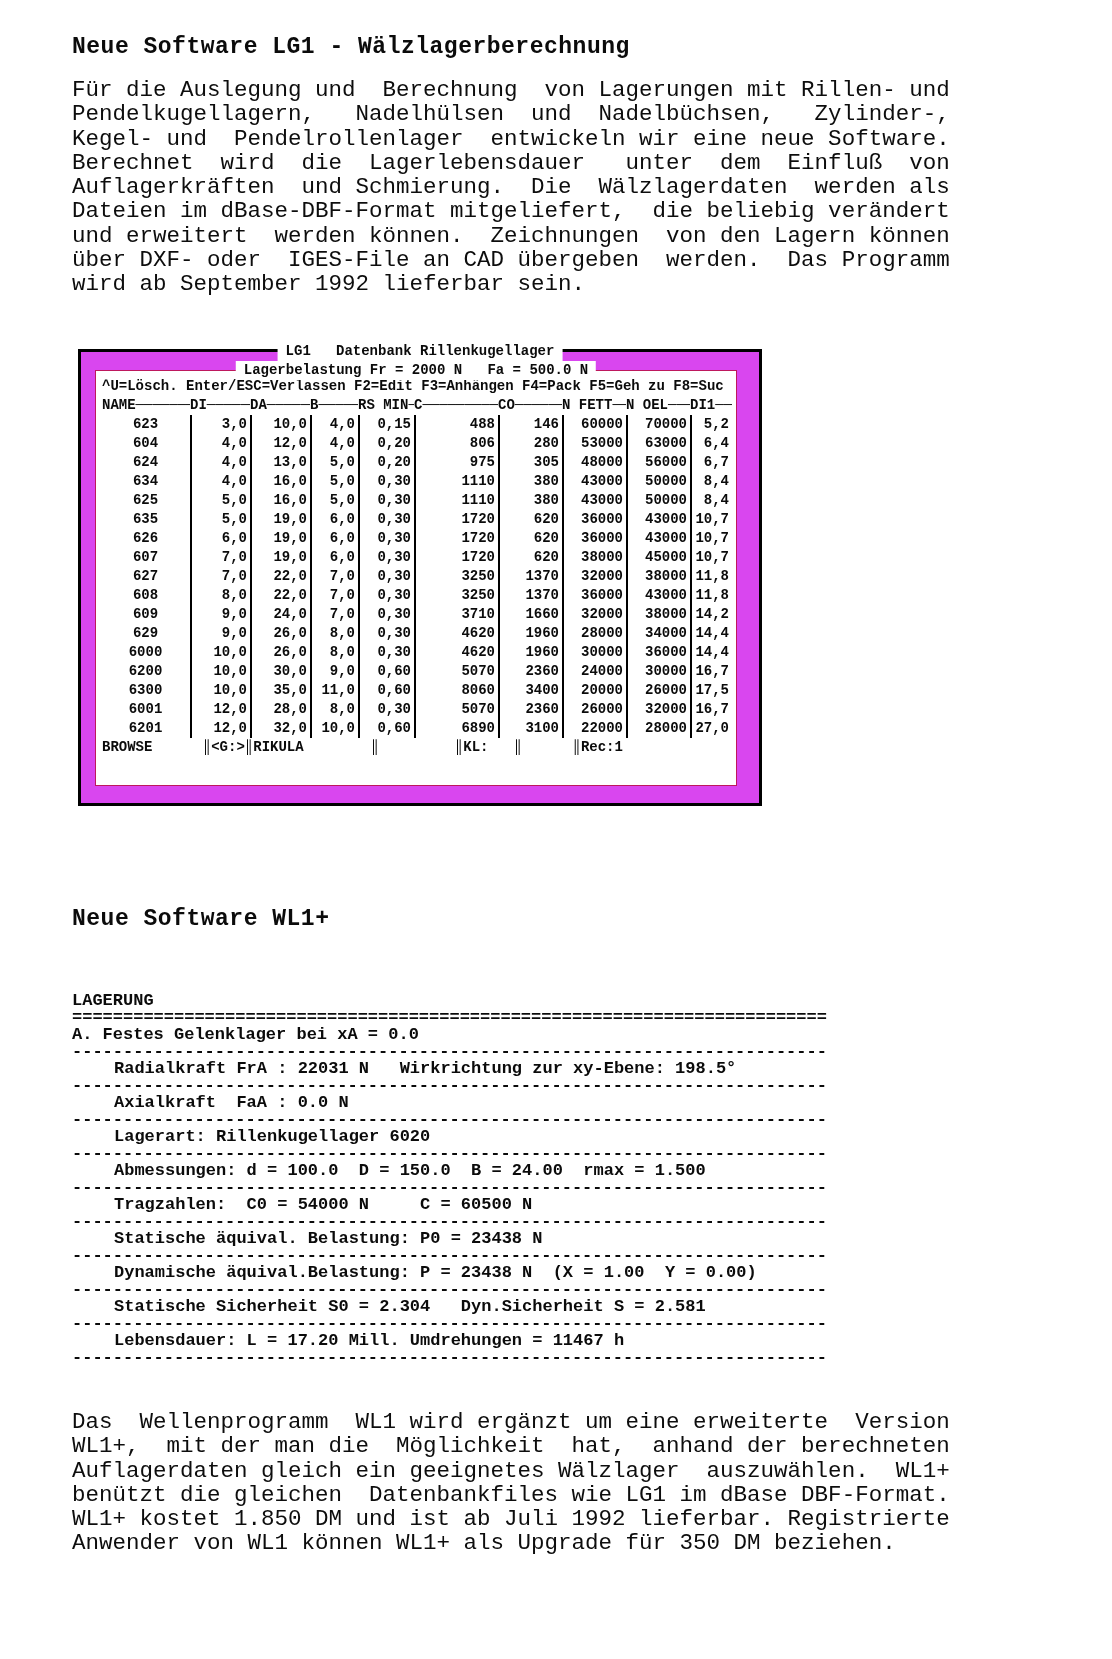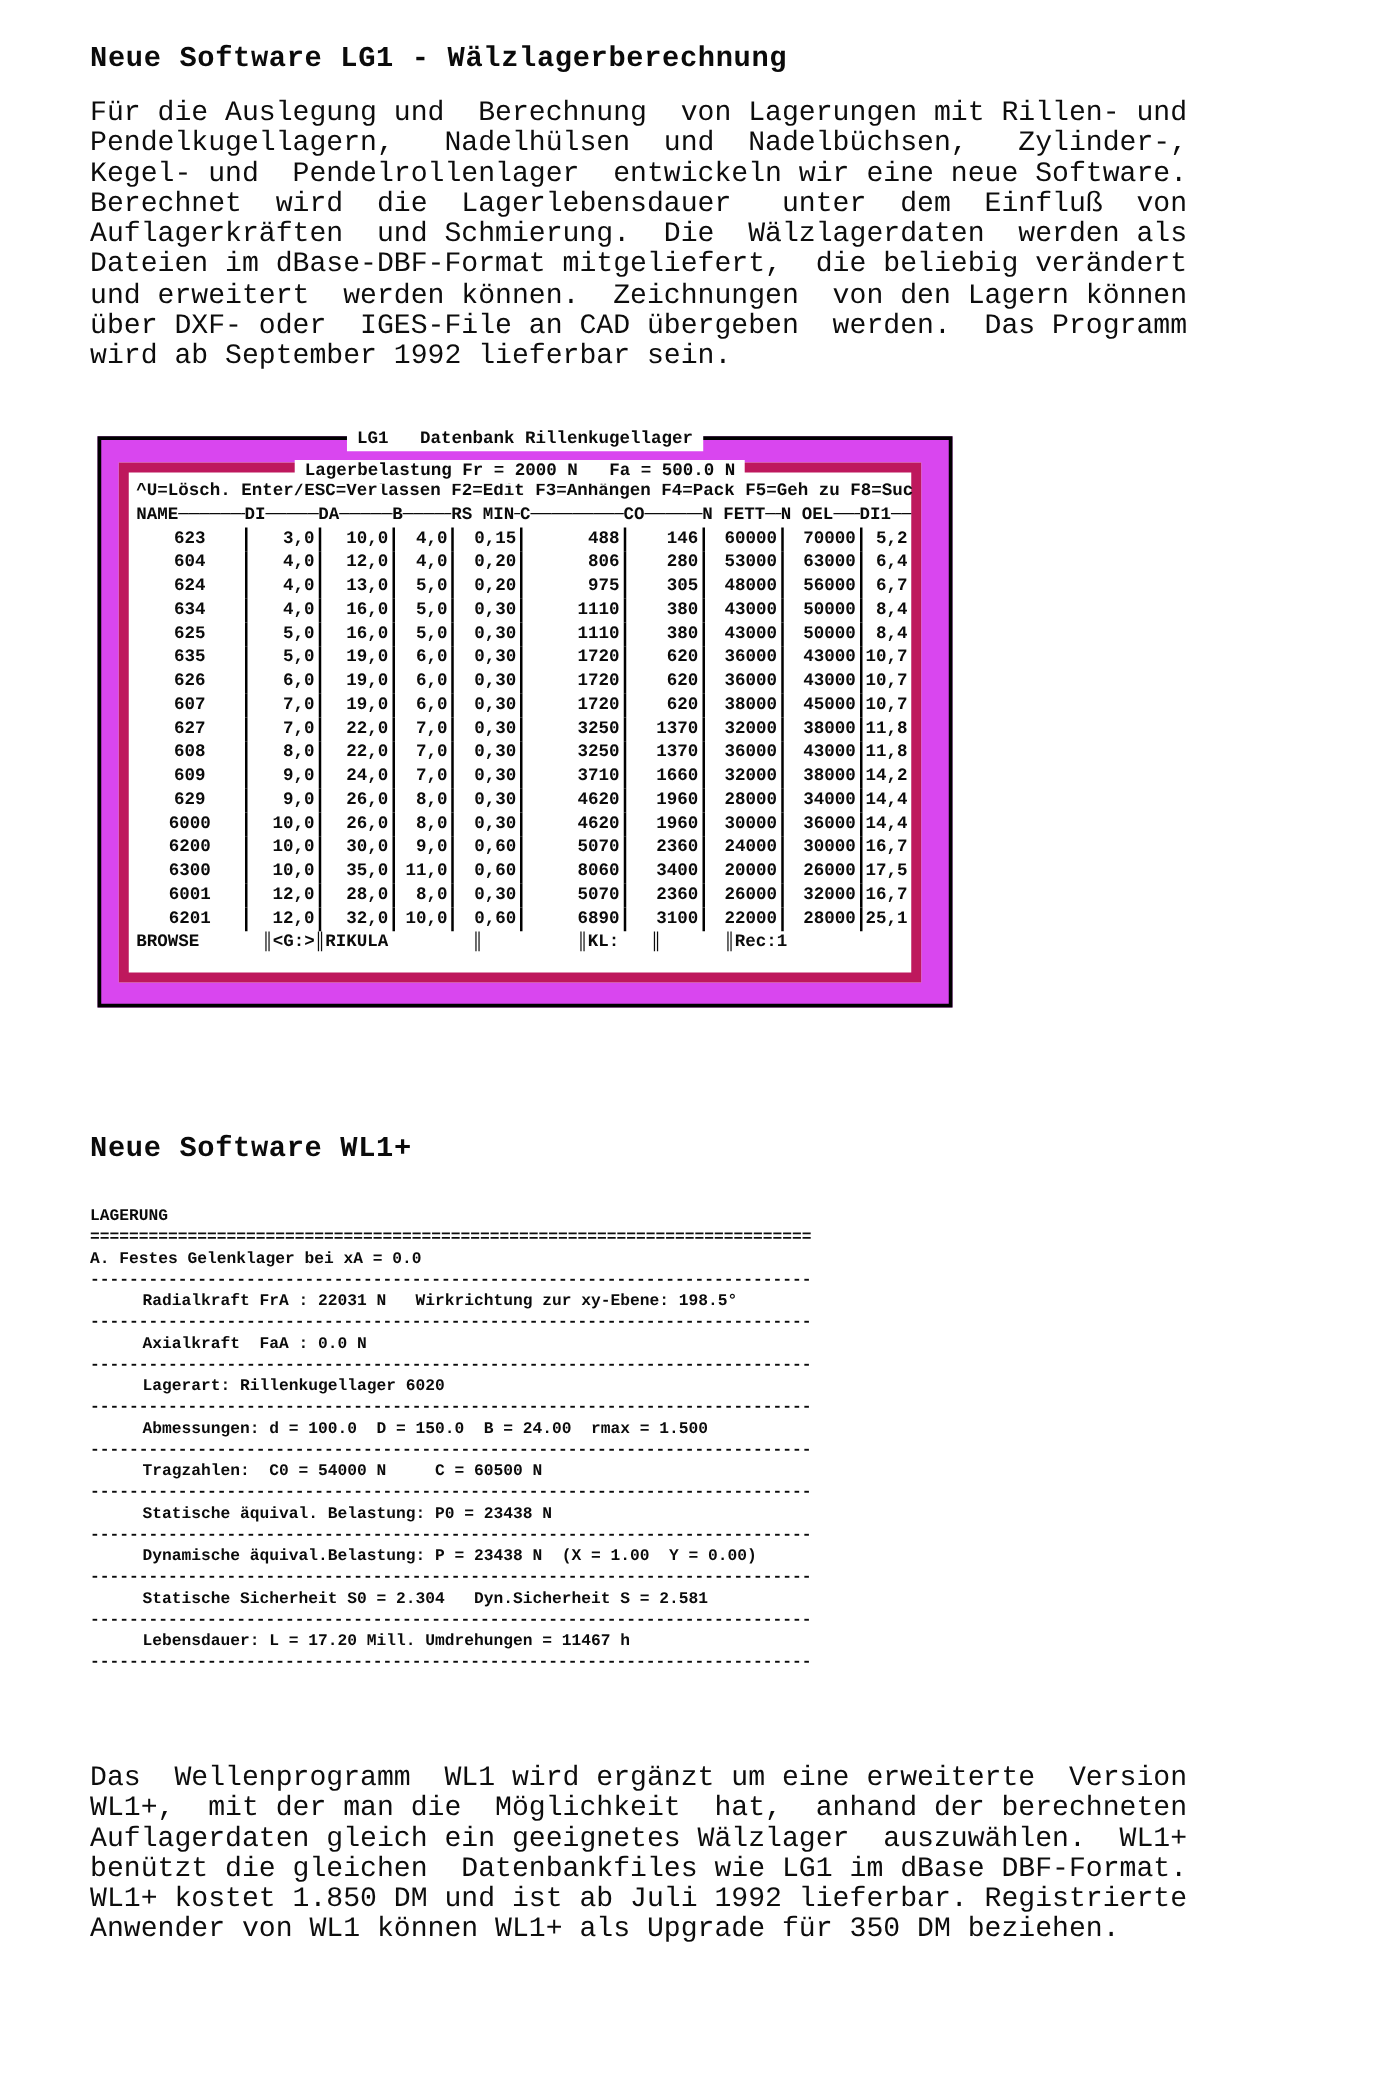--- a/index.html
+++ b/index.html
@@ -14,40 +14,40 @@
   
   .para{
     position:absolute;left:72px;margin:0;font-family:inherit;
     font-size:22.5px;line-height:24.3px;white-space:pre;color:#0d0d0d;
   }
   .p1{top:78px;}
   .p2{top:1410px;}
 
   
   .dos{position:absolute;left:78px;top:349px;width:684px;height:457px;border:3px solid #000;box-sizing:border-box;background:#d946ef;}
-  .dos-inner{position:absolute;left:14px;top:18px;width:642px;height:416px;border:8px solid #be185d;box-sizing:border-box;background:#fff;}
+  .dos-inner{position:absolute;left:14px;top:18px;width:642px;height:416px;border:1px solid #be185d;box-sizing:border-box;background:#fff;}
   .boxtitle{
     position:absolute;top:-10px;left:50%;transform:translateX(-50%);
     background:#fff;padding:0 8px;font-size:14px;font-weight:bold;white-space:pre;line-height:19px;
   }
   .dos-inner .boxtitle{top:-10px;}
   .dos *{font-size:14px;font-weight:bold;}
   .menu{padding:6px 0 0 6px;white-space:pre;line-height:19px;}
   #lg1-table{padding-left:6px;}
   .trow{display:flex;height:19px;line-height:19px;}
   .cell{box-sizing:border-box;text-align:right;padding-right:3px;border-left:2px solid #000;overflow:hidden;white-space:pre;}
   .cell.name{text-align:center;border-left:none;padding-left:2px;}
   .c0{width:88px;} .c1{width:60px;} .c2{width:60px;} .c3{width:48px;} .c4{width:56px;}
   .c5{width:84px;} .c6{width:64px;} .c7{width:64px;} .c8{width:64px;} .c9{width:42px;}
   .thead .cell{border-left:none;text-align:center;padding:0;overflow:hidden;}
   .thead .cell::after{content:"─────────────────────────";}
   .status{padding-left:6px;white-space:pre;line-height:19px;}
 
   
-  .report{position:absolute;left:72px;top:964px;font-size:13px;font-weight:bold;line-height:17px;white-space:pre;}
+  .report{position:absolute;left:72px;top:992px;font-size:17px;font-weight:bold;line-height:17px;white-space:pre;}
   .report .ind{padding-left:42px;}
 </style>
 </head>
 <body>
 
 <div class="page">
 
   <h1 class="h h1">Neue Software LG1 - Wälzlagerberechnung</h1>
 
   <pre class="para p1">Für die Auslegung und  Berechnung  von Lagerungen mit Rillen- und
@@ -273,21 +273,21 @@
           <div class="trow">
             <span class="cell c0 name">6201</span>
             <span class="cell c1">12,0</span>
             <span class="cell c2">32,0</span>
             <span class="cell c3">10,0</span>
             <span class="cell c4">0,60</span>
             <span class="cell c5">6890</span>
             <span class="cell c6">3100</span>
             <span class="cell c7">22000</span>
             <span class="cell c8">28000</span>
-            <span class="cell c9">25,1</span>
+            <span class="cell c9">27,0</span>
           </div>
         </div>
       <div class="status">BROWSE      ║&lt;G:&gt;║RIKULA        ║         ║KL:   ║      ║Rec:1</div>
     </div>
   </div>
 
   <h2 class="h h2">Neue Software WL1+</h2>
 
   <div id="report" class="report"><div>LAGERUNG</div><div>==========================================================================</div><div>A. Festes Gelenklager bei xA = 0.0</div><div>--------------------------------------------------------------------------</div><div class="ind">Radialkraft FrA : 22031 N   Wirkrichtung zur xy-Ebene: 198.5°</div><div>--------------------------------------------------------------------------</div><div class="ind">Axialkraft  FaA : 0.0 N</div><div>--------------------------------------------------------------------------</div><div class="ind">Lagerart: Rillenkugellager 6020</div><div>--------------------------------------------------------------------------</div><div class="ind">Abmessungen: d = 100.0  D = 150.0  B = 24.00  rmax = 1.500</div><div>--------------------------------------------------------------------------</div><div class="ind">Tragzahlen:  C0 = 54000 N     C = 60500 N</div><div>--------------------------------------------------------------------------</div><div class="ind">Statische äquival. Belastung: P0 = 23438 N</div><div>--------------------------------------------------------------------------</div><div class="ind">Dynamische äquival.Belastung: P = 23438 N  (X = 1.00  Y = 0.00)</div><div>--------------------------------------------------------------------------</div><div class="ind">Statische Sicherheit S0 = 2.304   Dyn.Sicherheit S = 2.581</div><div>--------------------------------------------------------------------------</div><div class="ind">Lebensdauer: L = 17.20 Mill. Umdrehungen = 11467 h</div><div>--------------------------------------------------------------------------</div></div>
 

